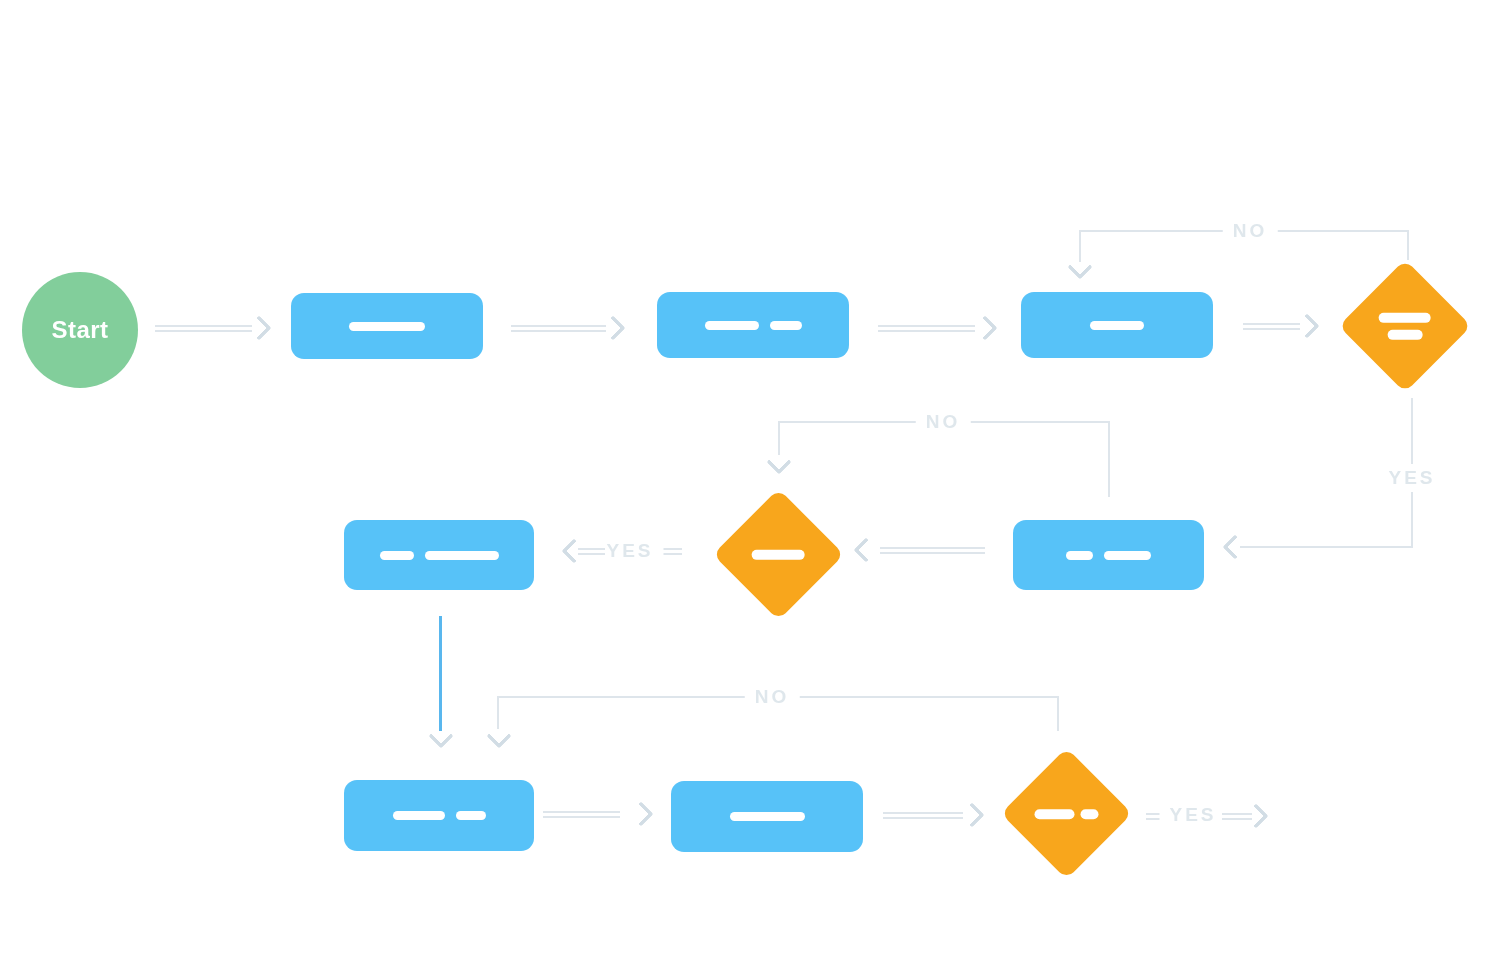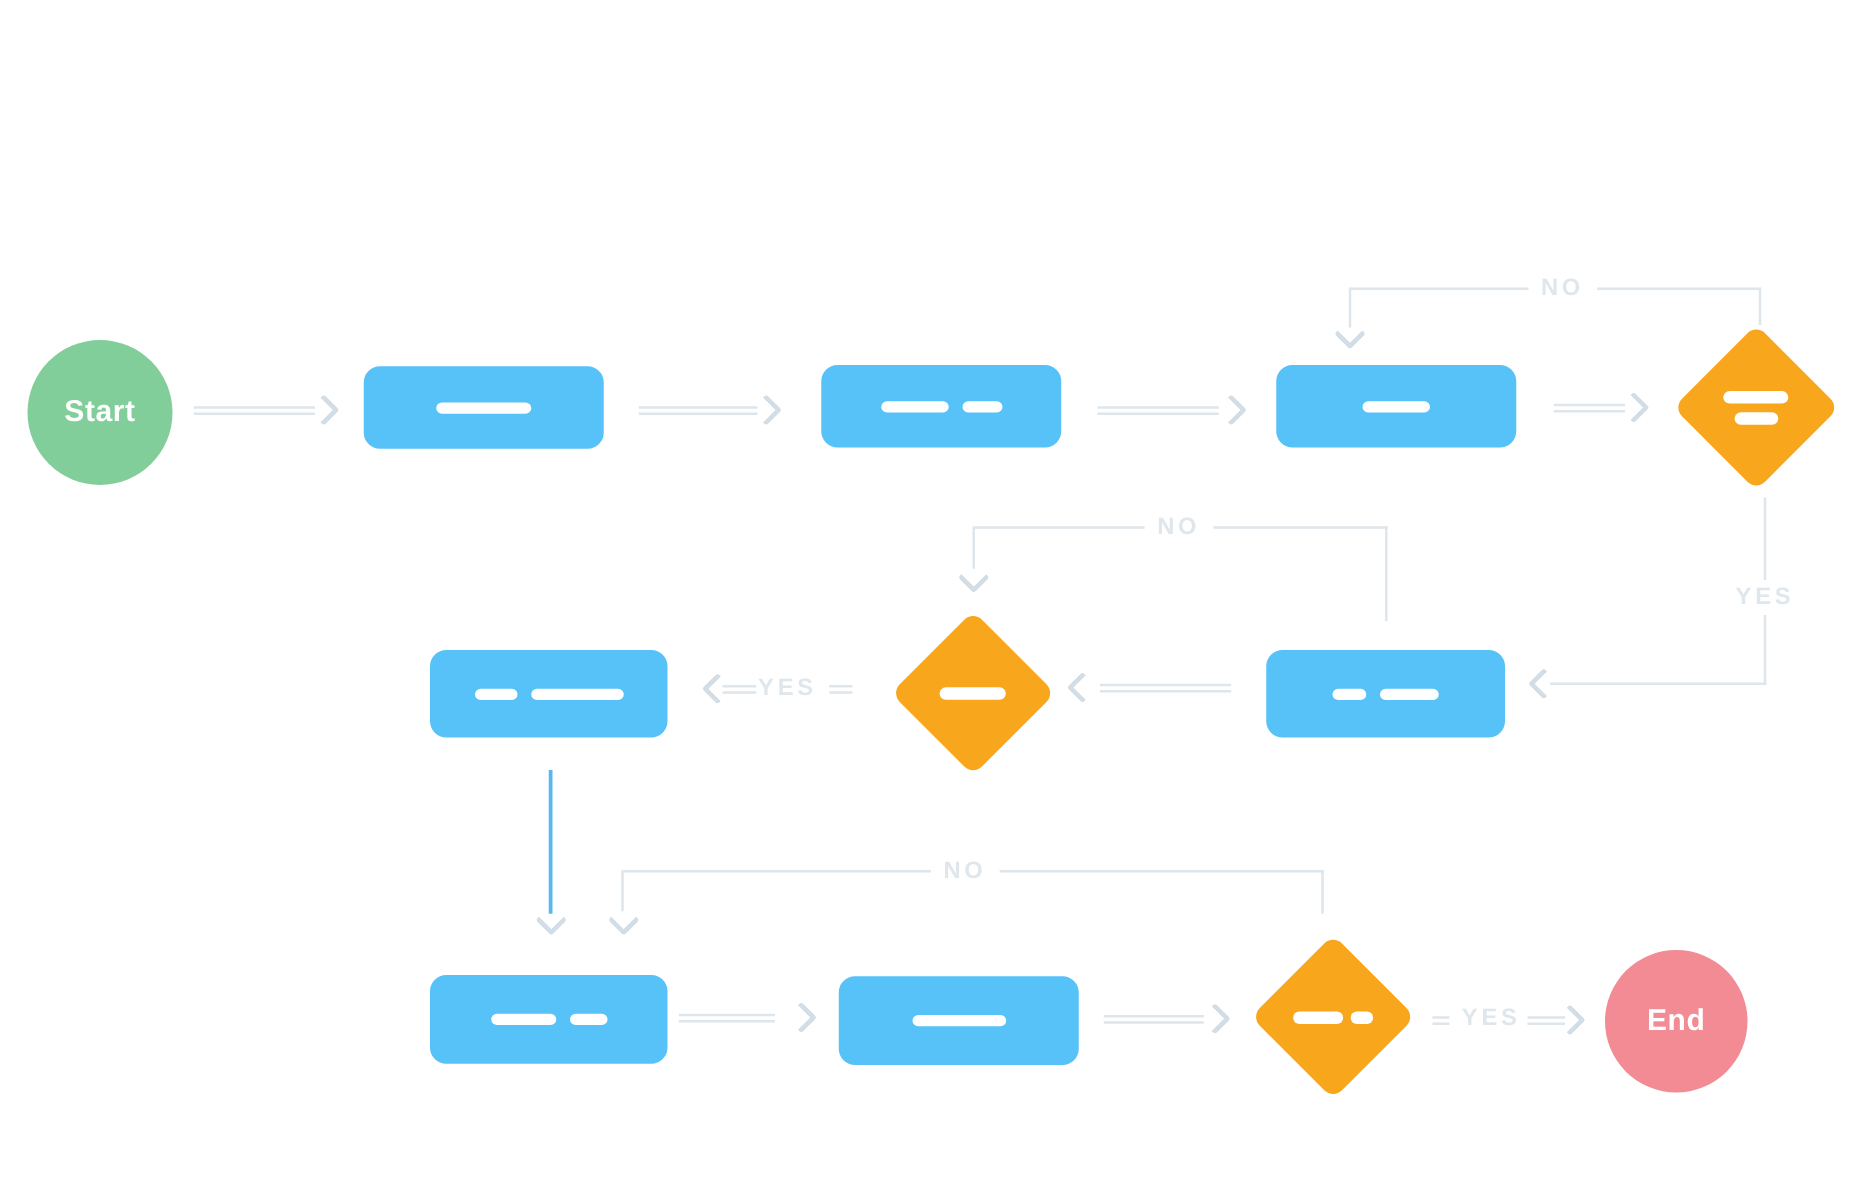--- a/index.html
+++ b/index.html
@@ -96,23 +96,20 @@
       <span class="bar" style="width: 75px;"></span>
     </div>
 
   <div class="node diamond" style="left:1020px;top:767px;width:93px;height:93px">
     <div class="inner inline">
         <span class="bar" style="width: 40px;"></span>
         <span class="bar" style="width: 18px;"></span>
       </div>
   </div>
 
-  <div class="node circle pink" style="left:1284px;top:760px;width:114px;height:114px">
-    <span>End</span>
-  </div>
 
   <div class="shaft" style="left:155px;top:325px;width:97px"></div>
   <div class="chev right" style="left:250px;top:319px"></div>
 
   <div class="shaft" style="left:511px;top:325px;width:95px"></div>
   <div class="chev right" style="left:604px;top:319px"></div>
 
   <div class="shaft" style="left:878px;top:325px;width:97px"></div>
   <div class="chev right" style="left:976px;top:319px"></div>
 

